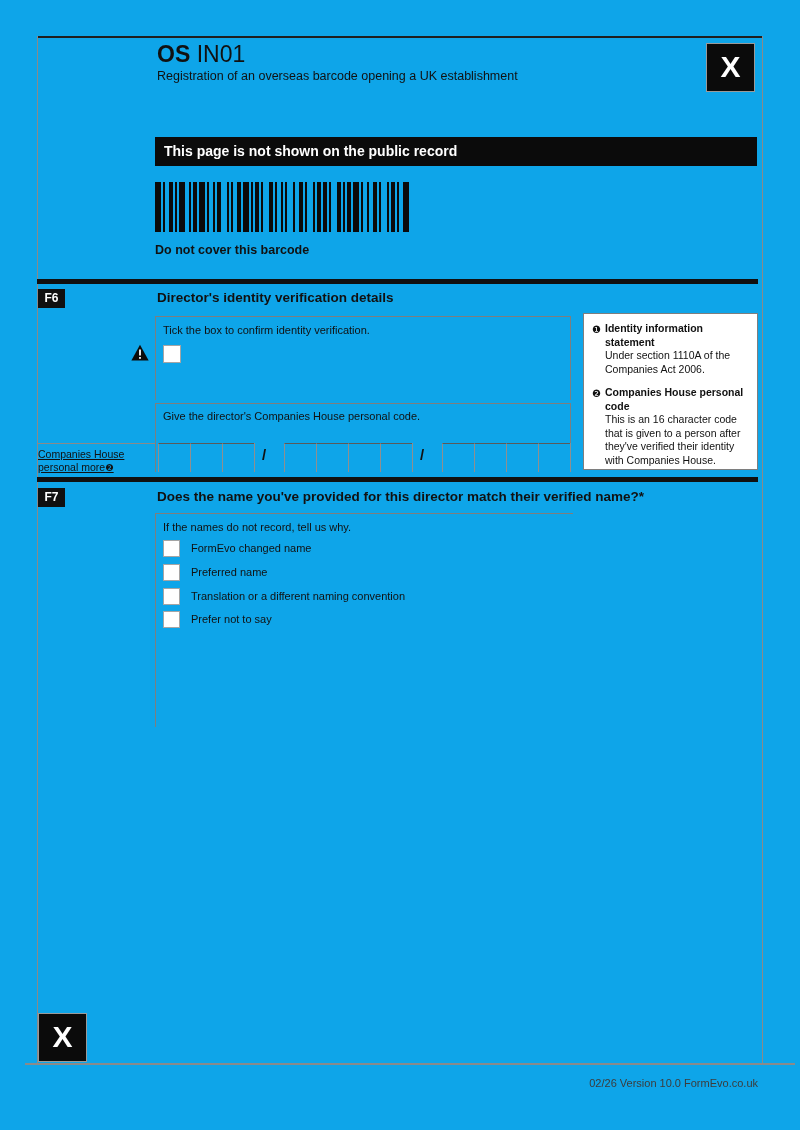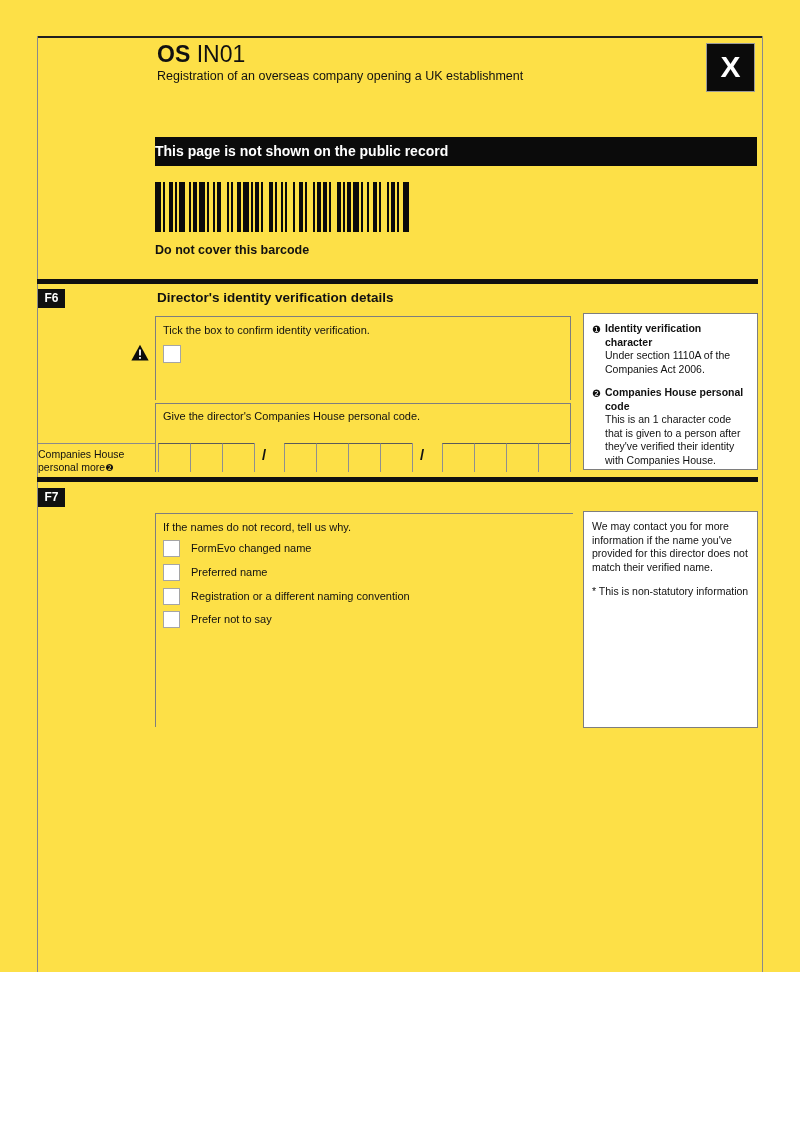--- a/index.html
+++ b/index.html
@@ -1,35 +1,35 @@
 <!DOCTYPE html>
 <html><head>
 <meta charset="utf-8">
 <style>
   html,body{margin:0;padding:0;background:#fff;}
   .page{
-    position:relative;width:800px;height:972px;background:#fde047;
+    position:relative;width:800px;height:1130px;background:#0ea5e9;
     font-family:"Liberation Sans","DejaVu Sans",sans-serif;color:#111;
     overflow:hidden;
   }
   .abs{position:absolute;}
   .gline{position:absolute;background:#8a8a8a;}
   .thickrule{position:absolute;background:#101010;height:5px;}
   .badge{
     position:absolute;background:#101010;color:#fff;font-weight:bold;
     font-size:12px;line-height:19px;text-align:center;width:27px;height:19px;
   }
   .sec-title{position:absolute;font-weight:bold;font-size:13.5px;white-space:nowrap;}
   .cornerbox{
     position:absolute;width:47px;height:47px;background:#0b0b0b;border:1px solid #9a9a9a;
     color:#fff;font-weight:bold;font-size:30px;text-align:center;line-height:45px;
   }
   .banner{
     position:absolute;left:155px;top:137px;width:602px;height:29px;background:#0b0b0b;
-    color:#fff;font-weight:bold;font-size:14px;line-height:29px;padding-left:0;
+    color:#fff;font-weight:bold;font-size:14px;line-height:29px;padding-left:9px;
     box-sizing:border-box;
   }
   .fieldbox-top{position:absolute;height:1px;background:#7e7e7e;}
   .fieldbox-side{position:absolute;width:1px;background:#7e7e7e;}
   .smalltext{position:absolute;font-size:11px;line-height:14px;}
   .boldtext{position:absolute;font-weight:bold;font-size:11px;line-height:16px;}
   .checkbox{position:absolute;width:15px;height:15px;border:1px solid #a5a5a5;background:#fff;}
   .sidebar{
     position:absolute;left:583px;width:175px;border:1px solid #7e7e7e;background:#fff;
     box-sizing:border-box;padding:8px 8px 0 8px;font-size:10.5px;line-height:13.5px;
@@ -53,21 +53,21 @@
 
   <div class="gline" style="left:37px;top:36px;width:726px;height:2px;background:#1f1f1f;"></div>
   <div class="gline" style="left:37px;top:36px;width:1px;height:1028px;"></div>
   <div class="gline" style="left:762px;top:36px;width:1px;height:1028px;"></div>
   <div class="gline" style="left:25px;top:1063px;width:770px;height:2px;"></div>
 
   <div class="abs" style="left:157px;top:41px;font-size:23px;">
     <span style="font-weight:bold;">OS</span>
     <span>IN01</span>
   </div>
-  <div class="abs" style="left:157px;top:69px;font-size:12.5px;">Registration of an overseas company opening a UK establishment</div>
+  <div class="abs" style="left:157px;top:69px;font-size:12.5px;">Registration of an overseas barcode opening a UK establishment</div>
   <div class="cornerbox" style="left:706px;top:43px;">X</div>
 
   <div class="banner">This page is not shown on the public record</div>
 
   <div class="barcode" id="barcode">
       <div class="bar" style="left: 0px; width: 6px;"></div>
       <div class="bar" style="left: 8px; width: 2px;"></div>
       <div class="bar" style="left: 14px; width: 4px;"></div>
       <div class="bar" style="left: 20px; width: 2px;"></div>
       <div class="bar" style="left: 24px; width: 6px;"></div>
@@ -127,21 +127,21 @@
     </svg>
   </div>
   <div class="checkbox" style="left:163px;top:345px;width:16px;height:16px;"></div>
 
   <div class="fieldbox-top" style="left:155px;top:403px;width:416px;"></div>
   <div class="fieldbox-side" style="left:155px;top:403px;height:69px;"></div>
   <div class="fieldbox-side" style="left:570px;top:403px;height:40px;"></div>
   <div class="smalltext" style="left:163px;top:409px;">Give the director's Companies House personal code.</div>
 
   <div class="gline" style="left:37px;top:443px;width:118px;height:1px;"></div>
-  <div class="leftlabel" style="top:448px;">
+  <div class="leftlabel" style="top:448px;text-decoration:underline;">
     <span>Companies House</span><br>
     <span>personal more</span><span style="font-size:9.5px;">❷</span>
   </div>
 
   <div class="codegroup" style="left:158px;width:96px;">
     <div class="codecell"></div>
     <div class="codecell"></div>
     <div class="codecell"></div>
   </div>
   <div class="slash" style="left:262px;">/</div>
@@ -156,53 +156,50 @@
     <div class="codecell"></div>
     <div class="codecell"></div>
     <div class="codecell"></div>
     <div class="codecell"></div>
   </div>
 
   <div class="sidebar" style="top:313px;height:157px;">
     <div class="note">
       <span class="ref">❶</span>
       <span>
-        <span class="ntitle">Identity verification character</span><br>
+        <span class="ntitle">Identity information statement</span><br>
         <span>Under section 1110A of the Companies Act 2006.</span>
       </span>
     </div>
     <div class="note">
       <span class="ref">❷</span>
       <span>
         <span class="ntitle">Companies House personal code</span><br>
-        <span>This is an 1 character code that is given to a person after they've verified their identity with Companies House.</span>
+        <span>This is an 16 character code that is given to a person after they've verified their identity with Companies House.</span>
       </span>
     </div>
   </div>
 
   <div class="thickrule" style="left:37px;top:477px;width:721px;"></div>
   <div class="badge" style="left:38px;top:488px;">F7</div>
+  <div class="sec-title" style="left:157px;top:489px;">Does the name you've provided for this director match their verified name?*</div>
 
   <div class="fieldbox-top" style="left:155px;top:513px;width:418px;"></div>
   <div class="fieldbox-side" style="left:155px;top:513px;height:214px;"></div>
   <div class="smalltext" style="left:163px;top:520px;">If the names do not record, tell us why.</div>
 
   <div class="checkbox" style="left:163px;top:540px;"></div>
   <div class="smalltext" style="left:191px;top:541px;">FormEvo changed name</div>
 
   <div class="checkbox" style="left:163px;top:564px;"></div>
   <div class="smalltext" style="left:191px;top:565px;">Preferred name</div>
 
   <div class="checkbox" style="left:163px;top:588px;"></div>
-  <div class="smalltext" style="left:191px;top:589px;">Registration or a different naming convention</div>
+  <div class="smalltext" style="left:191px;top:589px;">Translation or a different naming convention</div>
 
   <div class="checkbox" style="left:163px;top:611px;"></div>
   <div class="smalltext" style="left:191px;top:612px;">Prefer not to say</div>
 
-  <div class="sidebar" style="top:511px;height:217px;">
-    <div style="margin-bottom:11px;">We may contact you for more information if the name you've provided for this director does not match their verified name.</div>
-    <div>* This is non-statutory information</div>
-  </div>
 
   <div class="cornerbox" style="left:38px;top:1013px;">X</div>
   <div class="footer-version">02/26 Version 10.0 FormEvo.co.uk</div>
 
 </div>
 
 </body></html>

